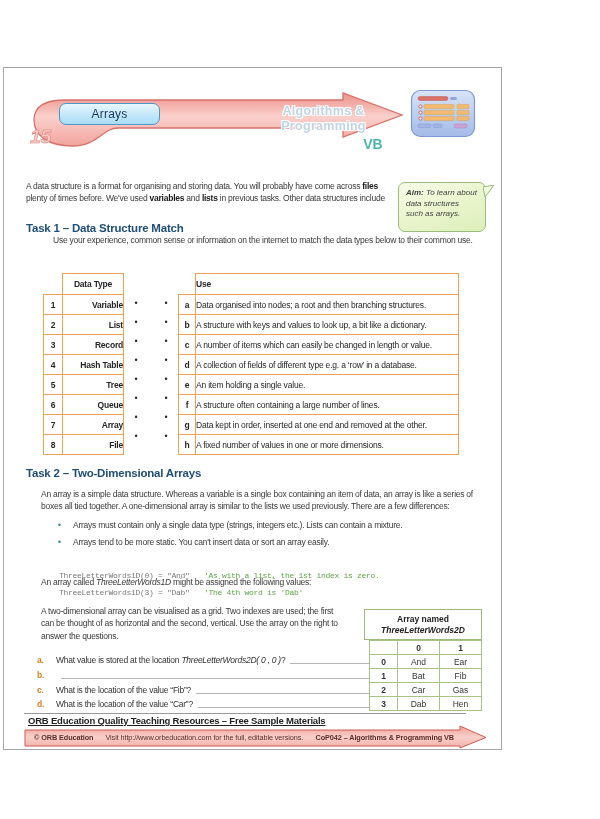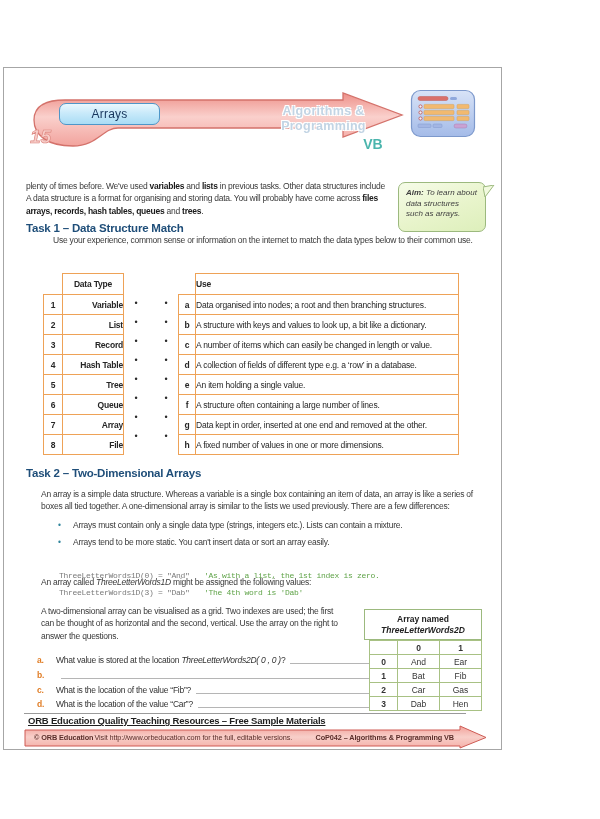--- a/index.html
+++ b/index.html
@@ -112,21 +112,21 @@
   .g-rowidx { color:#F0962E; font-weight:bold; }
 
   
   .footer-rule { left:20px; top:645px; width:442px; border-top:1px solid #9A9A9A; }
   .footer-headline { left:24px; top:647px; font-size:9.5px; font-weight:bold;
     text-decoration:underline; color:#1f1f1f; letter-spacing:-0.2px; white-space:nowrap; }
   .footer-bar-svg { left:20px; top:657px; }
   .footer-bar-text { left:30px; top:665px; width:420px; display:flex;
     justify-content:space-between; align-items:center;
     font-size:7.3px; color:#5B2E2A; letter-spacing:-0.1px; white-space:nowrap; }
-  .fb-left { display:flex; gap:1px; }
+  .fb-left { display:flex; gap:12px; }
   .fb-bold { font-weight:bold; }
 </style>
 </head>
 <body>
 
 <div class="page">
 
   <svg class="abs banner-svg" width="385" height="62" viewBox="0 0 385 62">
     <defs>
       <linearGradient id="bannerGrad" x1="0" y1="0" x2="0" y2="1">
@@ -168,23 +168,22 @@
     <rect x="47" y="21.4" width="12" height="4.2" rx="1" fill="#F2B96F" stroke="#D9A050" stroke-width="0.5"></rect>
     <circle cx="10.5" cy="29.5" r="1.6" fill="#EDF3FA" stroke="#C0504D" stroke-width="0.8"></circle>
     <rect x="14" y="27.4" width="30" height="4.2" rx="1" fill="#F2B96F" stroke="#D9A050" stroke-width="0.5"></rect>
     <rect x="47" y="27.4" width="12" height="4.2" rx="1" fill="#F2B96F" stroke="#D9A050" stroke-width="0.5"></rect>
     <rect x="8" y="35" width="13" height="3.5" rx="1" fill="#A3B6E4" stroke="#8098CC" stroke-width="0.5"></rect>
     <rect x="23" y="35" width="9" height="3.5" rx="1" fill="#A3B6E4" stroke="#8098CC" stroke-width="0.5"></rect>
     <rect x="44" y="35" width="13" height="4" rx="2" fill="#C9A3D3" stroke="#A97FB5" stroke-width="0.5"></rect>
   </svg>
 
   <div class="abs intro-para body-text">
+    <div class="nowrap"><span>A data structure is a format for organising and storing data.  You will probably have come across </span><b>files</b></div>
     <div class="nowrap"><span>plenty of times before.  We've used </span><b>variables</b><span> and </span><b>lists</b><span> in previous tasks.  Other data structures include</span></div>
-    <div class="nowrap"><span>A data structure is a format for organising and storing data.  You will probably have come across </span><b>files</b></div>
-    <div class="nowrap"><b>arrays, records, hash tables, queues</b><span> and </span><b>trees</b><span>.</span></div>
   </div>
 
   <div class="abs aim-box">
     <b>Aim:</b><span> To learn about data structures such as arrays.</span>
     <svg class="aim-tail" width="12" height="14" viewBox="0 0 12 14">
       <path d="M0 2 L11 0 L2 12 Z" fill="#F2FADF" stroke="#9CB97E" stroke-width="1"></path>
     </svg>
   </div>
 
   <div class="abs task-heading t1-heading">Task 1 – Data Structure Match</div>

